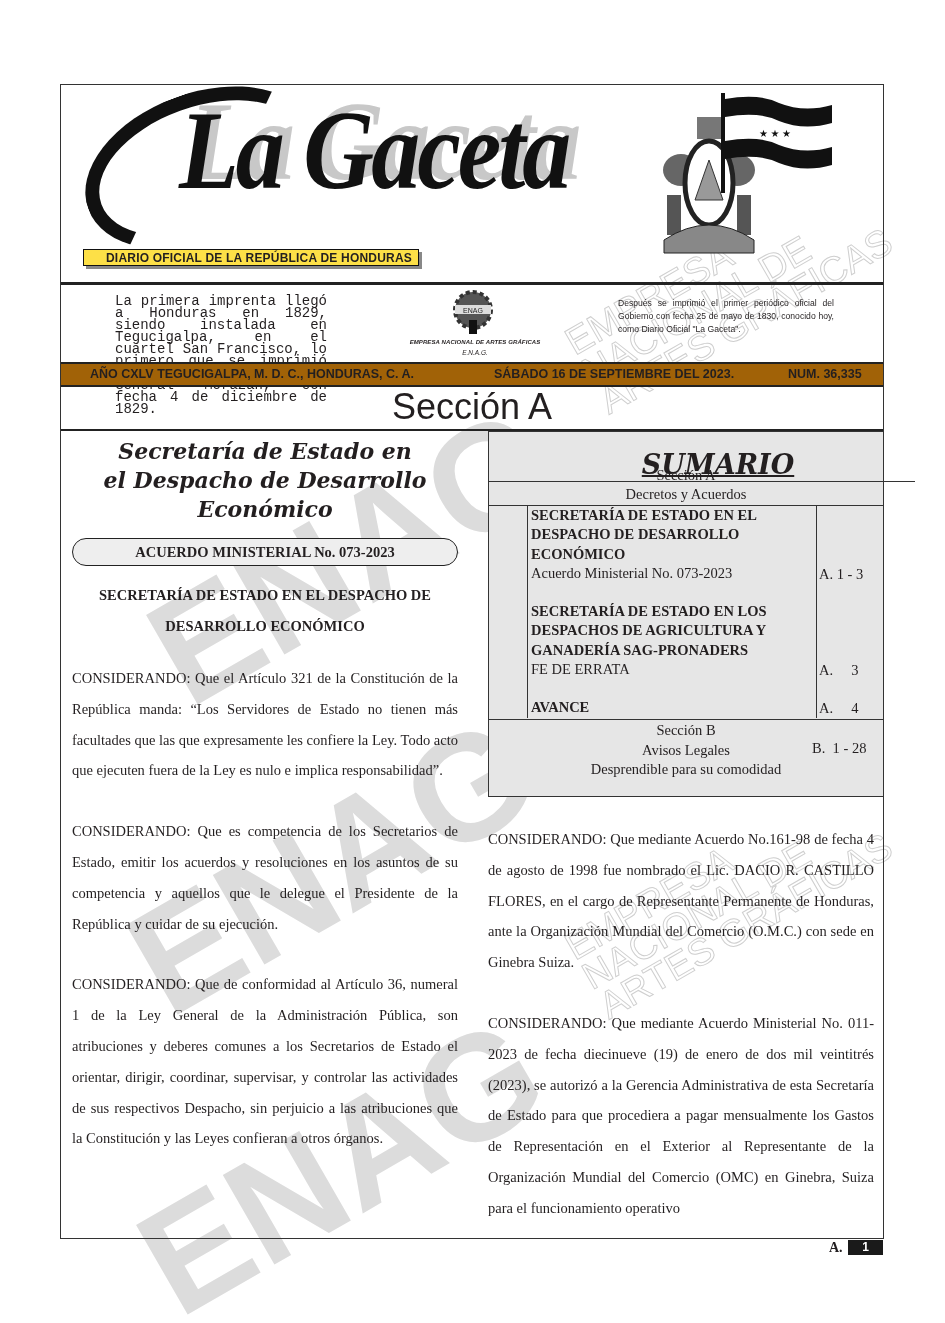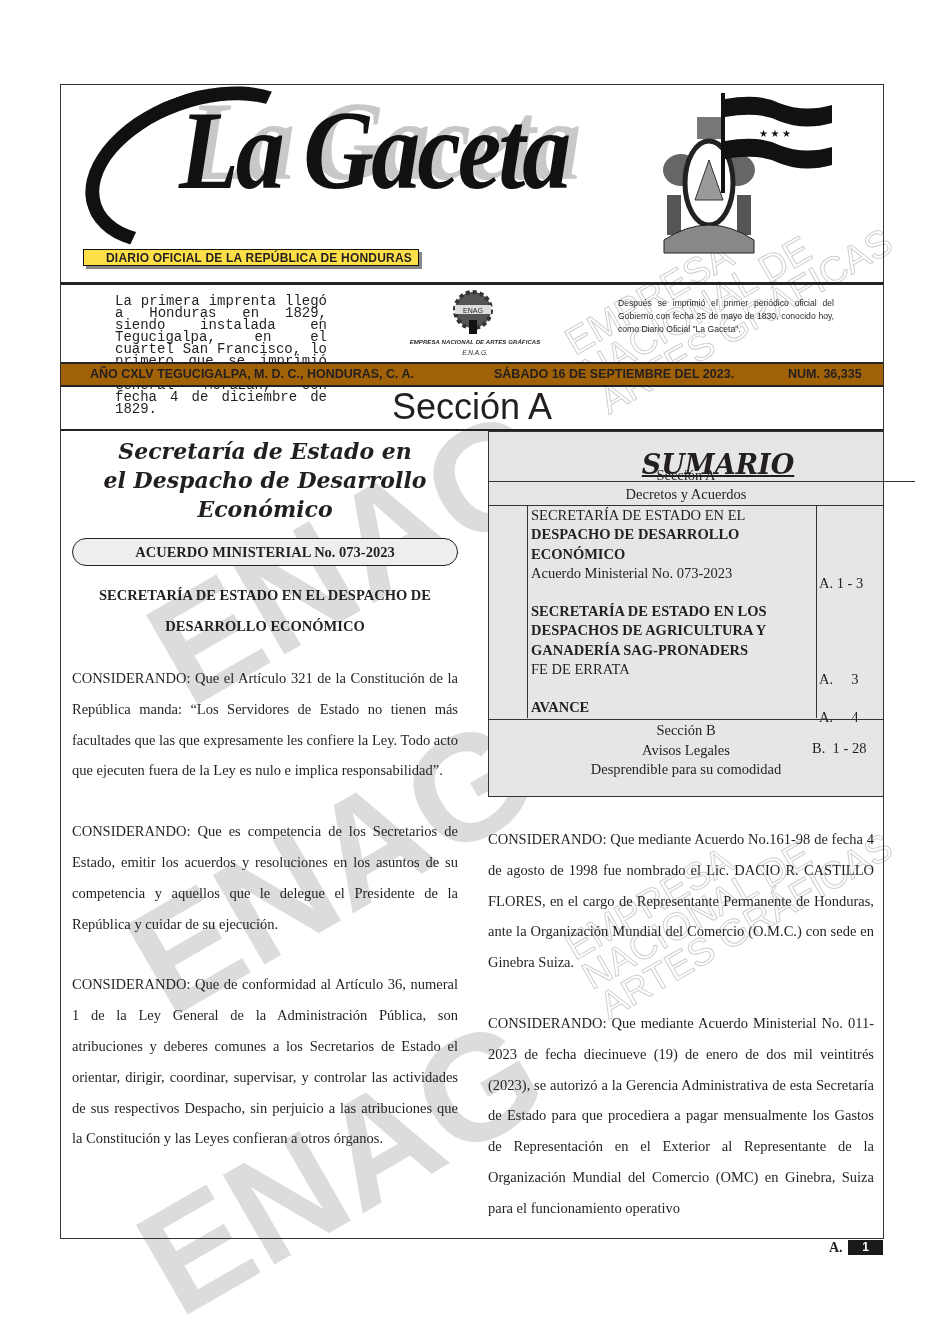--- a/index.html
+++ b/index.html
@@ -28,21 +28,21 @@
   .acuerdo-pill { margin:14px 0 0 0; height:26px; border:1px solid #222; border-radius:14px; background:#eeeeee; text-align:center; font-weight:bold; font-size:14.5px; line-height:26px; }
   .sec-head { text-align:center; font-weight:bold; font-size:14.5px; line-height:31px; margin-top:14px; }
   p.body { margin:0; font-size:14.5px; line-height:30.8px; text-align:justify; }
   p.body b { font-weight:normal; }
   .sumario { position:absolute; left:488px; top:431px; width:396px; height:366px; background:#e6e6e6; border:1px solid #333; box-sizing:border-box; }
   .sum-title { position:absolute; left:0; top:16px; width:394px; height:33px; border-bottom:1px solid #333; text-align:center; font-family:"DejaVu Serif", serif; font-style:italic; font-weight:bold; font-size:27px; line-height:33px;padding-left:32px; }
   .sum-title span { text-decoration:underline; text-decoration-thickness:2px; }
   .sum-secA { position:absolute; left:0; top:34px; width:394px; height:39px; border-bottom:1px solid #333; text-align:center; font-size:14.5px; line-height:19px; }
   .sum-table { position:absolute; left:38px; top:74px; width:288px; height:212px; border-left:1px solid #333; border-right:1px solid #333; }
   .sum-row { position:absolute; left:3px; width:285px; font-size:14.5px; line-height:19.3px; }
-  .sum-page { position:absolute; left:330px; font-size:14.5px; line-height:19px; width:55px;margin-top:9px; }
+  .sum-page { position:absolute; left:330px; font-size:14.5px; line-height:19px; width:55px; }
   .sum-secB { position:absolute; left:0; top:287px; width:394px; border-top:1px solid #333; text-align:center; font-size:14.5px; line-height:19.5px; padding-top:1px; }
   .sum-secB-page { position:absolute; left:323px; top:307px; font-size:14.5px; line-height:19.5px; }
   .col-right { position:absolute; left:488px; top:824px; width:386px; }
   .pagenum { position:absolute; left:829px; top:1240px; font-weight:bold; font-size:14px; }
   .pagebox { position:absolute; left:848px; top:1240px; width:35px; height:15px; background:#1a1a1a; color:#fff; font-family:"Liberation Sans", sans-serif; font-weight:bold; font-size:12px; text-align:center; line-height:15px; }
 </style>
 </head>
 <body>
 
 <div class="wm" style="left:120px;top:590px;font-size:150px;">ENAG</div>
@@ -124,21 +124,21 @@
 </div>
 
 <div class="sumario">
   <div class="sum-title"><span>SUMARIO</span></div>
   <div class="sum-secA">
     <div>Sección A</div>
     <div>Decretos y Acuerdos</div>
   </div>
   <div class="sum-table">
     <div class="sum-row" style="top:0;">
-      <div style="font-weight:normal">SECRETARÍA DE ESTADO EN EL</div>
+      <div style="font-weight:bold">SECRETARÍA DE ESTADO EN EL</div>
       <div style="font-weight:bold">DESPACHO DE DESARROLLO</div>
       <div style="font-weight:bold">ECONÓMICO</div>
       <div>Acuerdo Ministerial No. 073-2023</div>
     </div>
     <div class="sum-row" style="top:96px;">
       <div style="font-weight:bold">SECRETARÍA DE ESTADO EN LOS</div>
       <div style="font-weight:bold">DESPACHOS DE AGRICULTURA Y</div>
       <div style="font-weight:bold">GANADERÍA SAG-PRONADERS</div>
       <div>FE DE ERRATA</div>
     </div>

